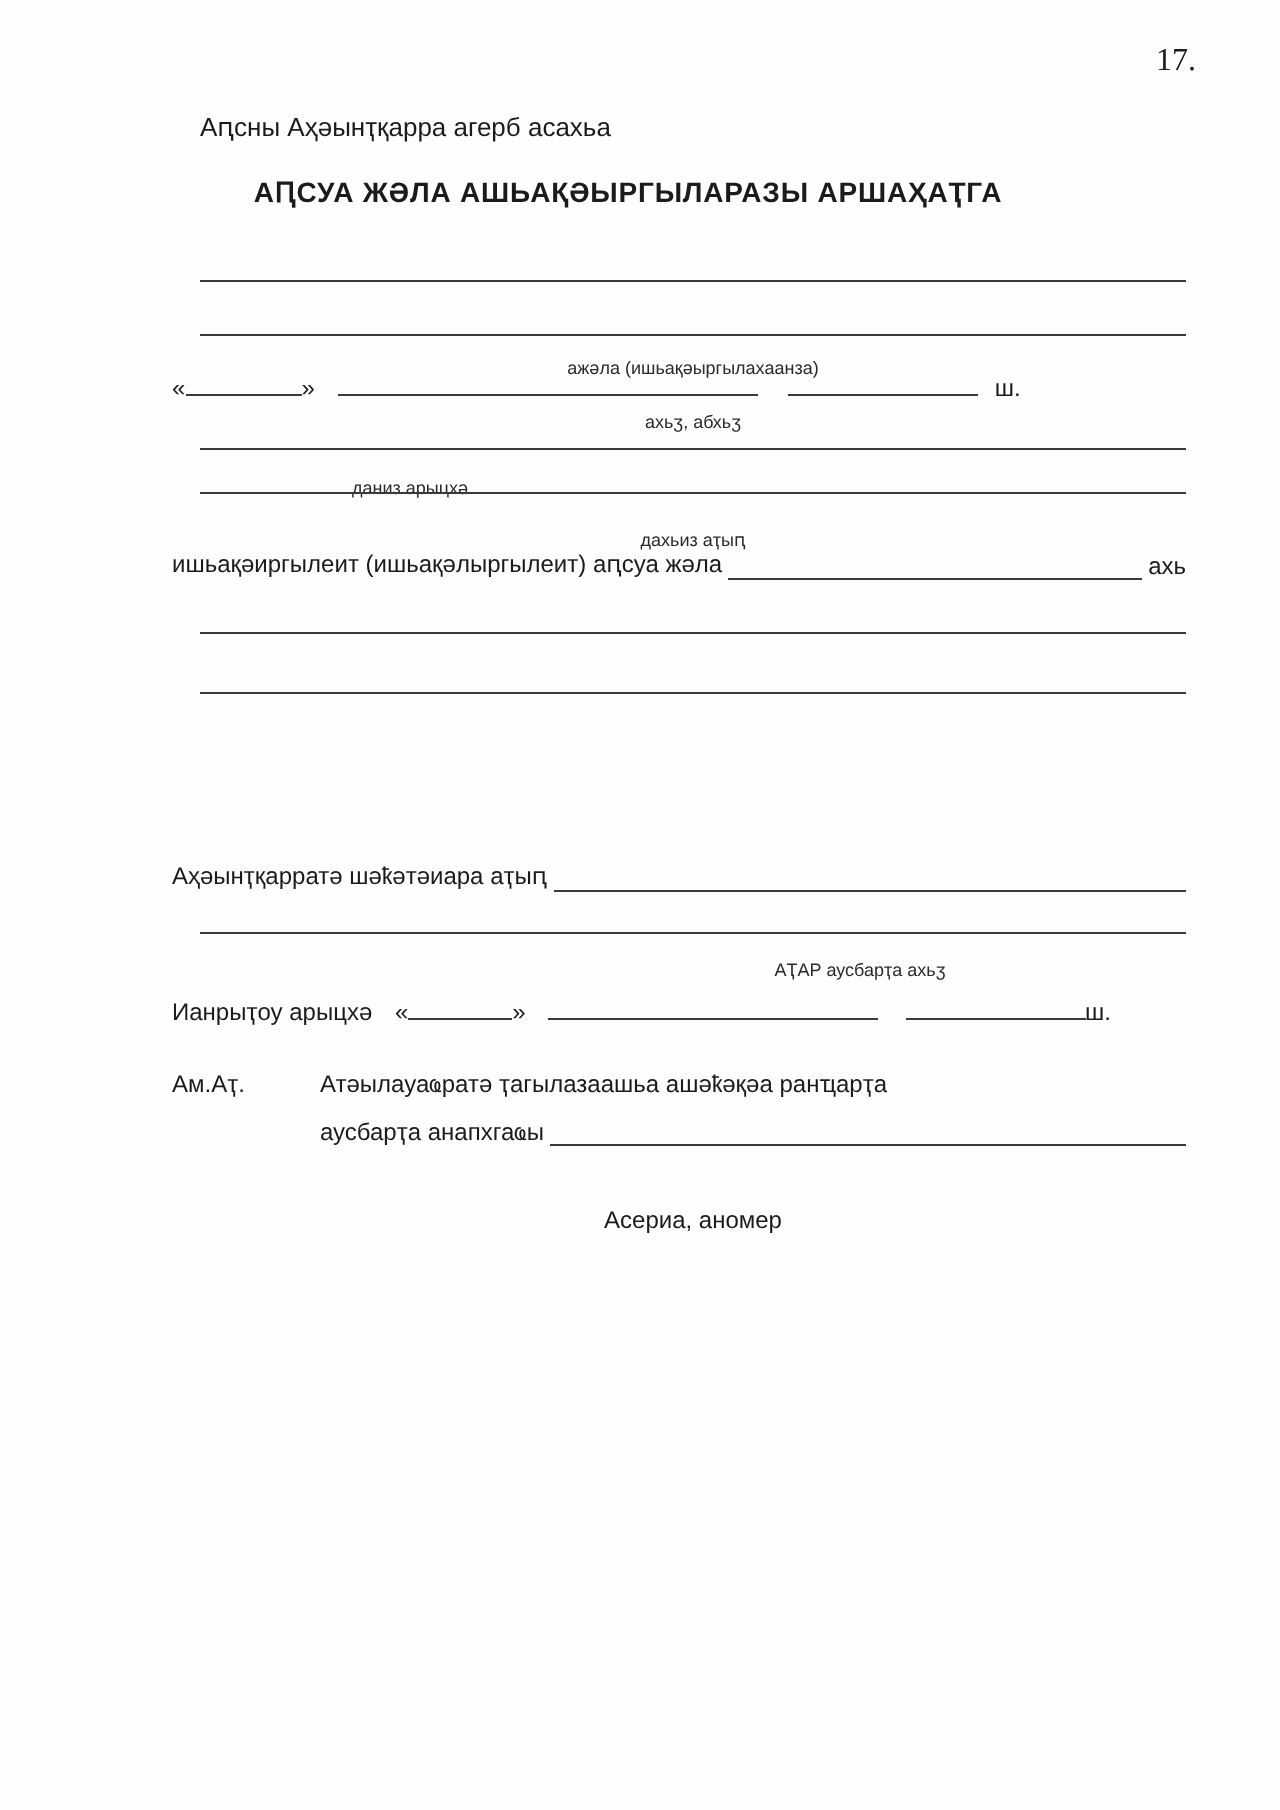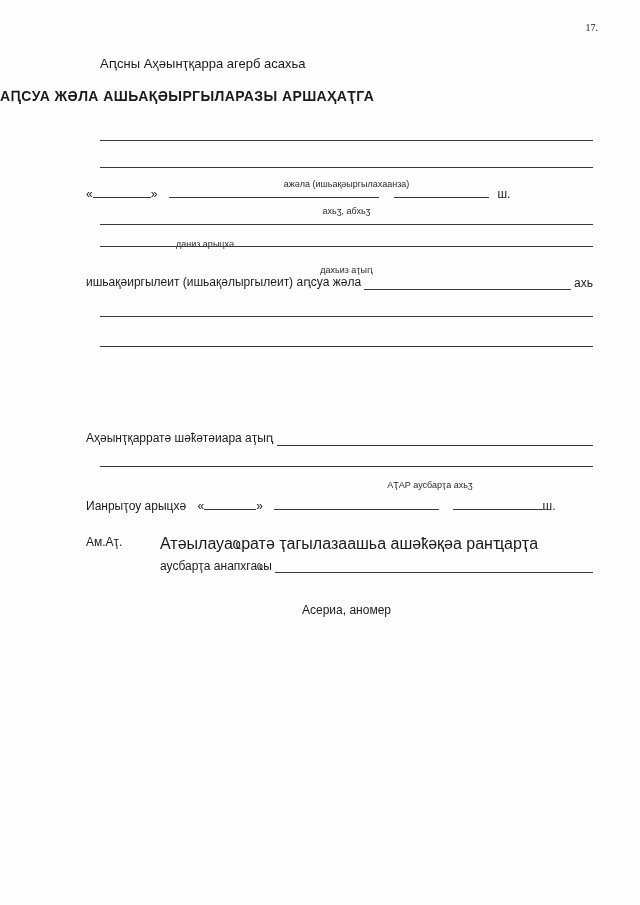--- a/index.html
+++ b/index.html
@@ -7,23 +7,23 @@
   .page {
     position:relative;
     width:640px; height:905px;
     margin:0 auto;
     background:#fefefe;
     font-family:"Liberation Sans", sans-serif;
     color:#1b1b1b;
     overflow:hidden;
   }
   .abs { position:absolute; }
-  .page-num { top:22px; right:42px; font-family:"Liberation Serif", serif; font-size:10px; }
+  .page-num { top:22px; right:42px; font-family:"Liberation Serif", serif; font-size:16px; }
   .subtitle { top:54px; left:100px; width:493px; text-align:left; font-size:13px; }
-  .title { top:86px; left:0; width:628px; font-size:14px; font-weight:bold; letter-spacing:0.4px; }
+  .title { top:86px; left:0; width:628px; text-align:center; font-size:14px; font-weight:bold; letter-spacing:0.4px; }
   .rule { position:absolute; left:100px; width:493px; height:0; border-top:1px solid #3a3a3a; }
   .caption { font-size:9px; color:#2a2a2a;margin-top:36px; }
   .cap-center { left:100px; width:493px; text-align:center; }
   .row { left:86px; width:507px; font-size:12px; white-space:nowrap; }
   .flexrow { left:86px; width:507px; display:flex; align-items:flex-end; font-size:12px; }
   .flexrow > span { white-space:nowrap; }
   .blank { display:inline-block; border-bottom:1px solid #3a3a3a; height:13px; vertical-align:baseline; }
   .blank-flex { flex:1; border-bottom:1px solid #3a3a3a; height:13px; margin:0 3px; }
   .series { font-size:12px; }
 </style>
@@ -73,21 +73,21 @@
   <div class="rule" style="top:466px"></div>
 
   <div class="abs row" style="top:497px">
     <span>Ианрыҭоу арыцхә</span>
     <span style="margin-left:8px">«</span><span class="blank" style="width:52px"></span><span>»</span>
     <span class="blank" style="width:165px; margin-left:8px"></span>
     <span class="blank" style="width:90px; margin-left:10px"></span><span>ш.</span>
   </div>
 
   <div class="abs" style="top:535px; left:86px; font-size:12px">Ам.Аҭ.</div>
-  <div class="abs" style="top:535px; left:160px; font-size:16px; white-space:nowrap">Атәылауаҩратә ҭагылазаашьа ашәҟәқәа ранҵарҭа</div>
+  <div class="abs" style="top:535px; left:160px; font-size:12px; white-space:nowrap">Атәылауаҩратә ҭагылазаашьа ашәҟәқәа ранҵарҭа</div>
   <div class="abs flexrow" style="top:559px; left:160px; width:433px">
     <span>аусбарҭа анапхгаҩы</span>
     <span class="blank-flex" style="margin-right:0"></span>
   </div>
 
   <div class="abs cap-center series" style="top:603px">Асериа, аномер</div>
 
 </div>
 
 </body></html>

